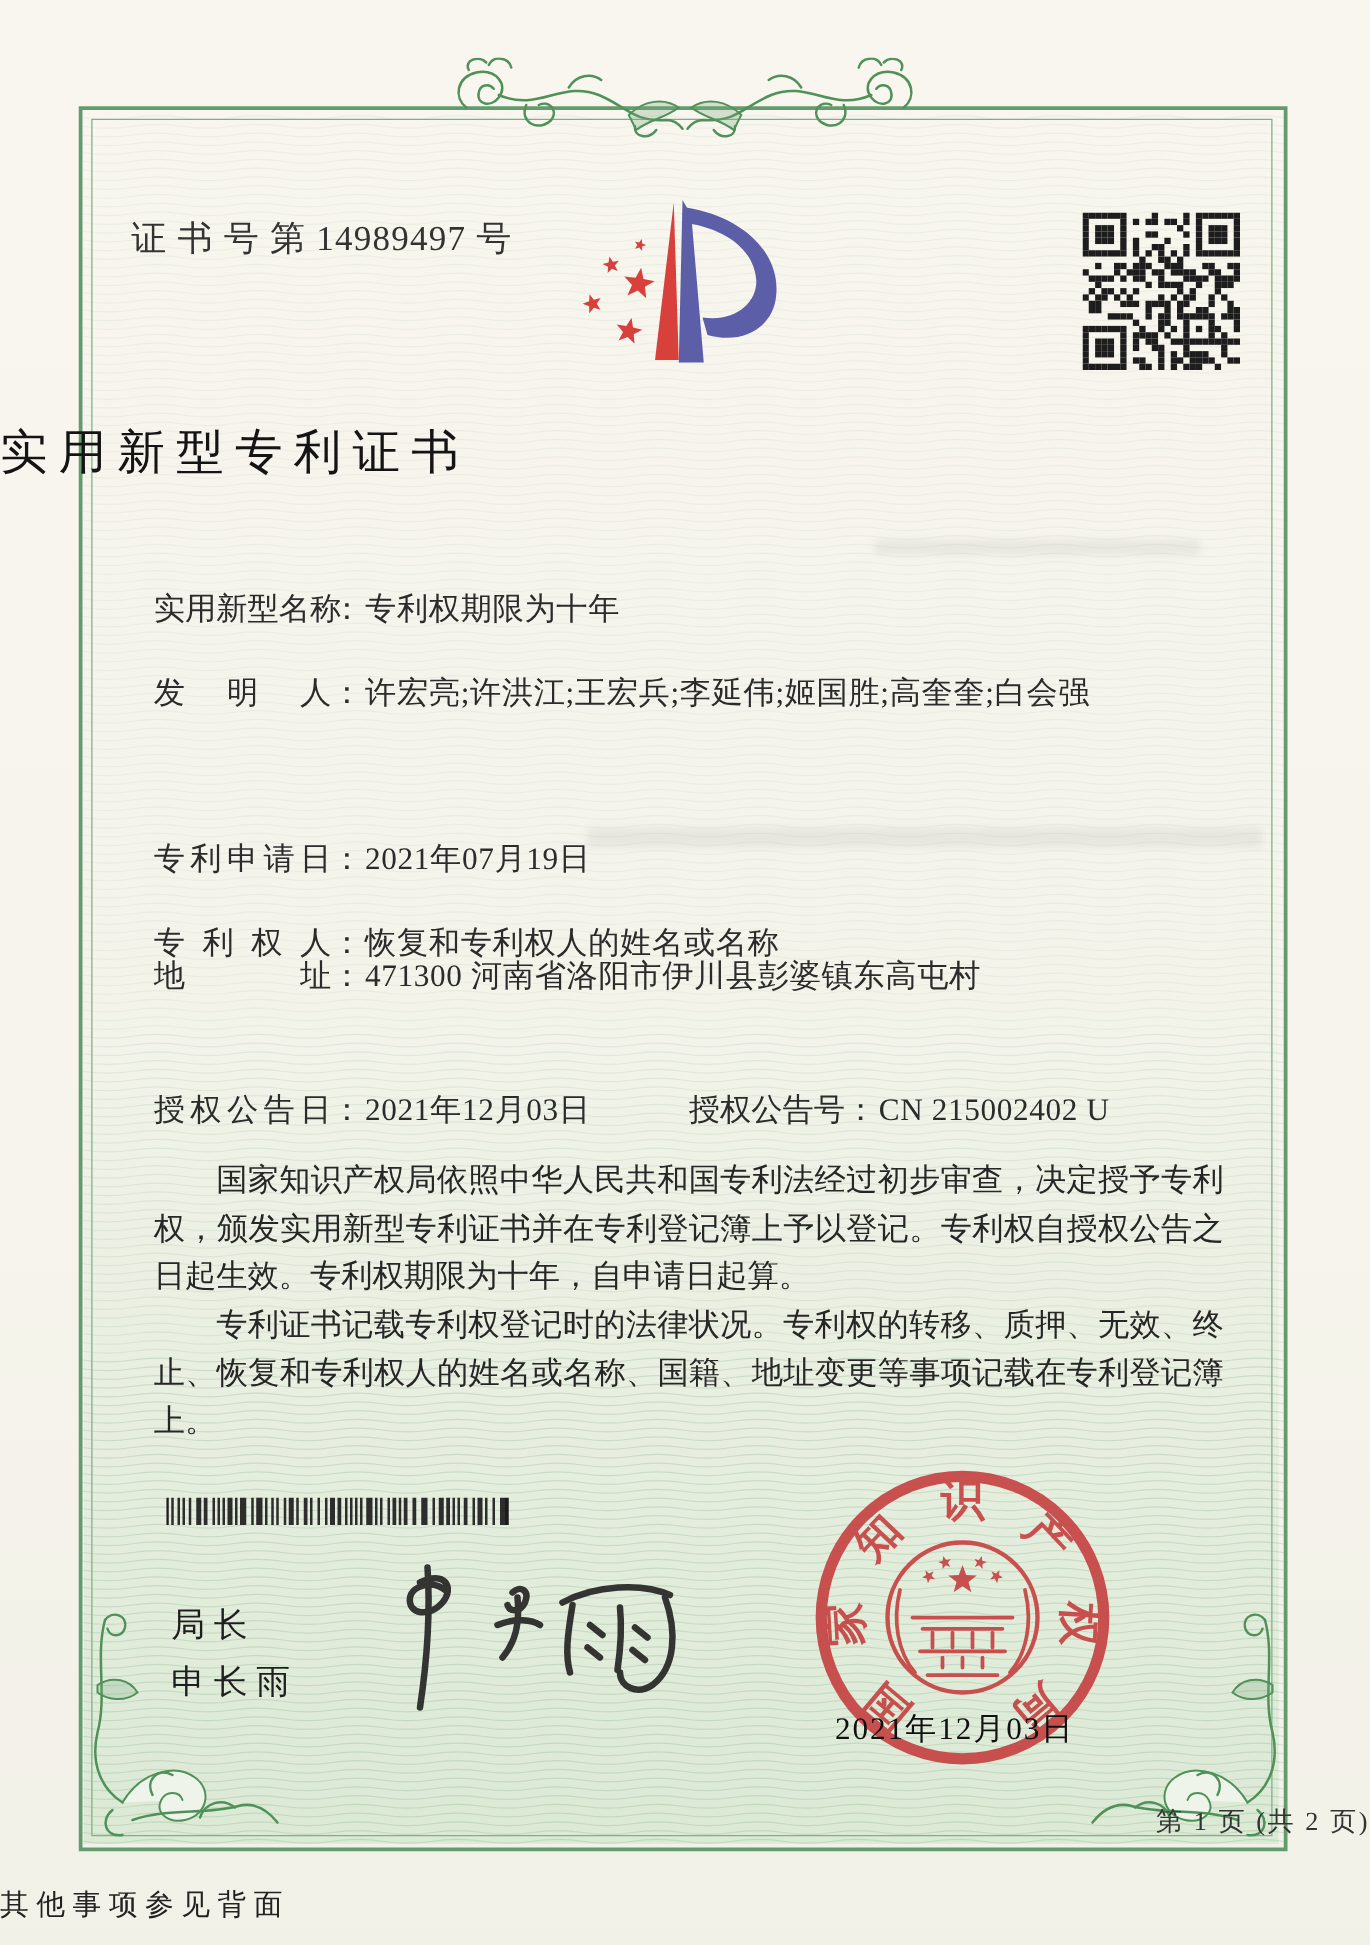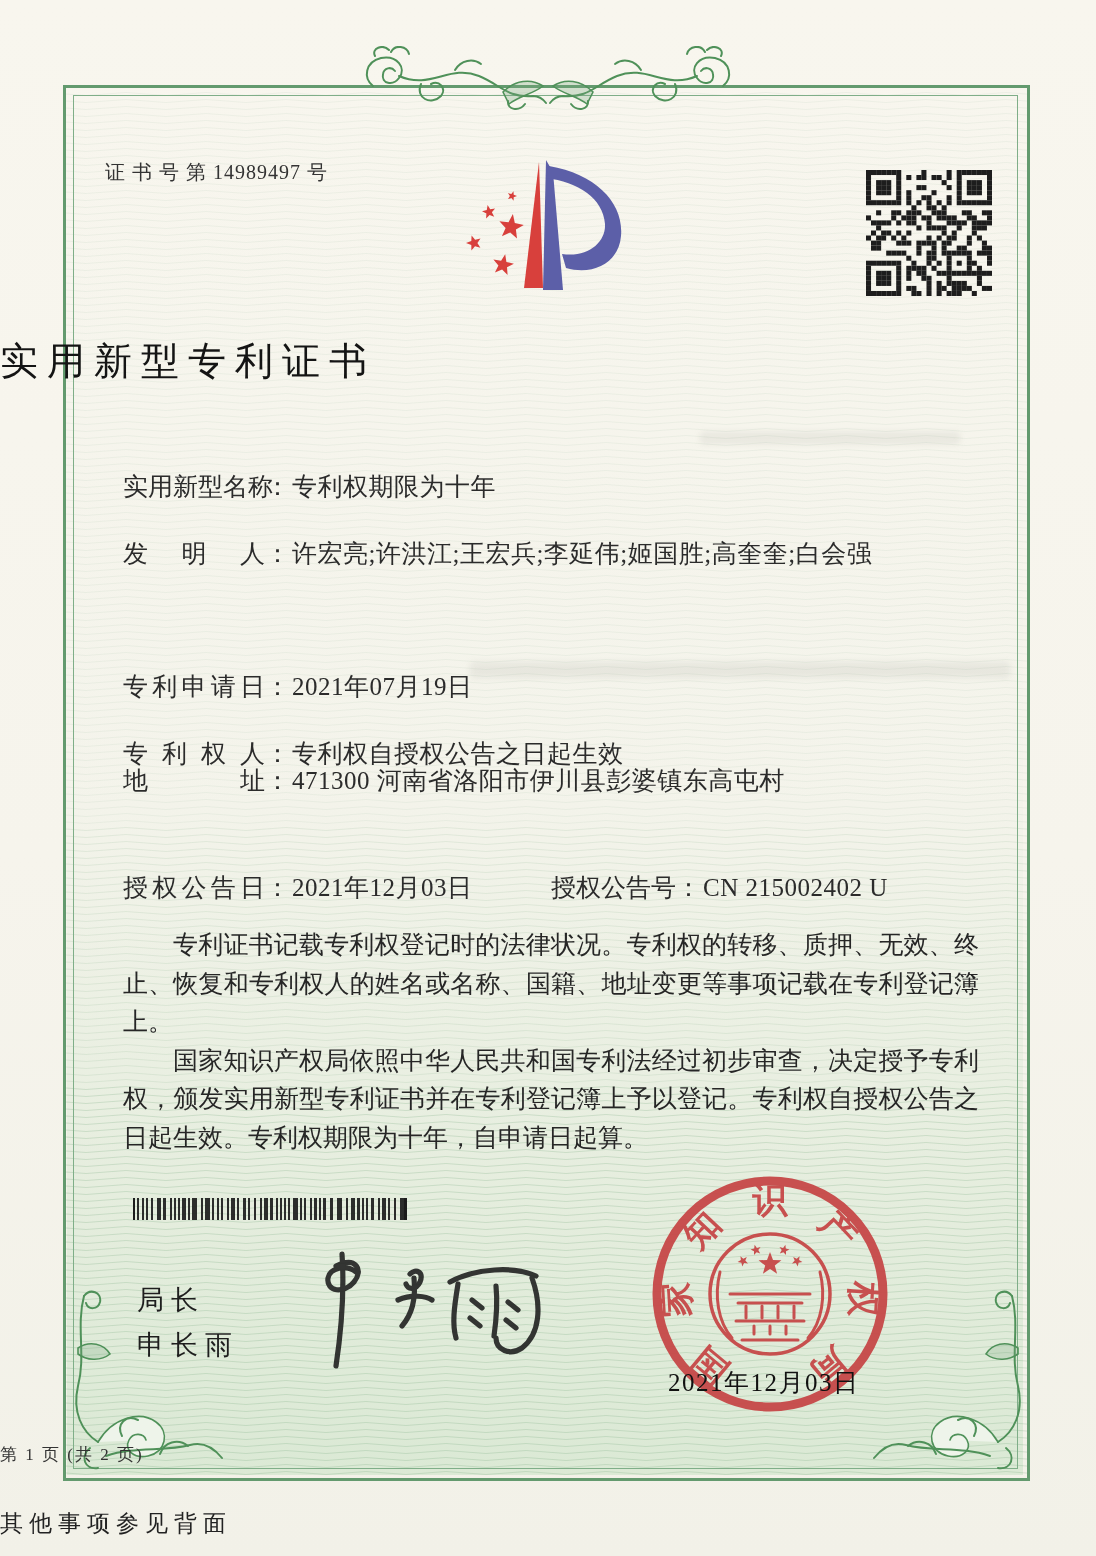--- a/index.html
+++ b/index.html
@@ -7,42 +7,42 @@
     background:linear-gradient(180deg,#f8f6ee 0%,#f6f4ec 55%,#f2f1e8 100%);
     font-family:"Liberation Serif","DejaVu Serif",serif;color:#2b2b2b;}
   .tint{position:absolute;left:67px;top:89px;width:956px;height:1386px;
     background:linear-gradient(180deg,rgba(234,241,229,0) 0%,rgba(234,241,229,.18) 50%,
     rgba(222,235,216,.55) 74%,rgba(213,231,208,.8) 100%);}
   .waves{position:absolute;left:66px;top:88px;}
   .frame{position:absolute;left:63px;top:85px;width:961px;height:1390px;border:3.5px solid #639a6e;}
   .frame-inner{position:absolute;left:73px;top:95px;width:943px;height:1372px;border:1.5px solid #7fae88;}
   .ghost{position:absolute;background:rgba(140,140,128,.12);filter:blur(3px);border-radius:4px;}
   .orn{position:absolute;}
-  .cert-no{position:absolute;left:105px;top:159px;font-size:20px;letter-spacing:1px;color:#333;}
+  .cert-no{position:absolute;left:105px;top:172px;font-size:28px;letter-spacing:1px;color:#333;}
   .logo{position:absolute;left:442px;top:148px;}
   .qr{position:absolute;left:866px;top:170px;}
   .title{position:absolute;left:0;right:0;top:336px;margin:0;text-align:left;
     font-size:38px;font-weight:400;letter-spacing:9px;color:#141414;}
   .field{position:absolute;left:123px;font-size:25px;white-space:nowrap;}
   .flabel{display:inline-block;width:142px;text-align:justify;text-align-last:justify;}
   .colon{display:inline-block;margin-right:2px;}
   .fvalue{letter-spacing:.5px;}
   .pair2{position:absolute;left:428px;top:0;white-space:nowrap;}
   .paras{position:absolute;left:123px;top:926px;width:856px;font-size:25px;line-height:38.6px;
     text-align:justify;color:#262626;}
   .paras p{margin:0;text-indent:2em;}
   .barcode{position:absolute;left:133px;top:1198px;}
   .director-title{position:absolute;left:137px;top:1282px;font-size:27px;letter-spacing:7px;color:#1e1e1e;
     font-family:Liberation Mono, monospace;}
   .director-name{position:absolute;left:137px;top:1327px;font-size:27px;letter-spacing:7px;color:#1e1e1e;
     font-family:"Liberation Sans","DejaVu Sans",sans-serif;}
   .sig{position:absolute;left:298px;top:1248px;}
   .seal{position:absolute;left:646px;top:1170px;opacity:.93;}
   .seal-date{position:absolute;left:668px;top:1366px;font-size:25px;letter-spacing:1.5px;color:#111;z-index:5;}
-  .page-num{position:absolute;left:0;right:0;top:1443px;text-align:left;font-size:17px;letter-spacing:2px;color:#333;}
+  .page-num{position:absolute;left:0;right:0;top:1443px;text-align:right;font-size:21px;letter-spacing:2px;color:#333;}
   .back-note{position:absolute;left:0;right:0;top:1508px;font-size:23px;letter-spacing:6px;color:#222;}
 </style>
 </head>
 <body>
 
 <div class="page">
 
   <div class="tint"></div>
   <svg id="waves" class="waves" width="964" height="1388">
       <path d="M0 6 q20 3 40 0 t40 0 t40 0 t40 0 t40 0 t40 0 t40 0 t40 0 t40 0 t40 0 t40 0 t40 0 t40 0 t40 0 t40 0 t40 0 t40 0 t40 0 t40 0 t40 0 t40 0 t40 0 t40 0 t40 0 t40 0" fill="none" stroke="#79a981" stroke-width="1" opacity="0.09"></path>
@@ -624,35 +624,35 @@
   <div class="field" style="top:470px;">
     <span class="flabel">实用新型名称</span><span class="colon">：</span><span class="fvalue">专利权期限为十年</span>
   </div>
   <div class="field" style="top:537px;">
     <span class="flabel">发明人</span><span class="colon">：</span><span class="fvalue">许宏亮;许洪江;王宏兵;李延伟;姬国胜;高奎奎;白会强</span>
   </div>
   <div class="field" style="top:670px;">
     <span class="flabel">专利申请日</span><span class="colon">：</span><span class="fvalue">2021年07月19日</span>
   </div>
   <div class="field" style="top:737px;">
-    <span class="flabel">专利权人</span><span class="colon">：</span><span class="fvalue">专利权自授权公告之日起生效</span>
+    <span class="flabel">专利权人</span><span class="colon">：</span><span class="fvalue">恢复和专利权人的姓名或名称</span>
   </div>
   <div class="field" style="top:764px;">
     <span class="flabel">地址</span><span class="colon">：</span><span class="fvalue">471300 河南省洛阳市伊川县彭婆镇东高屯村</span>
   </div>
   <div class="field" style="top:871px;">
     <span class="flabel">授权公告日</span><span class="colon">：</span><span class="fvalue">2021年12月03日</span>
     <span class="pair2">
       <span>授权公告号</span><span class="colon">：</span><span class="fvalue">CN 215002402 U</span>
     </span>
   </div>
 
   <div class="paras">
+    <p>国家知识产权局依照中华人民共和国专利法经过初步审查，决定授予专利权，颁发实用新型专利证书并在专利登记簿上予以登记。专利权自授权公告之日起生效。专利权期限为十年，自申请日起算。</p>
     <p>专利证书记载专利权登记时的法律状况。专利权的转移、质押、无效、终止、恢复和专利权人的姓名或名称、国籍、地址变更等事项记载在专利登记簿上。</p>
-    <p>国家知识产权局依照中华人民共和国专利法经过初步审查，决定授予专利权，颁发实用新型专利证书并在专利登记簿上予以登记。专利权自授权公告之日起生效。专利权期限为十年，自申请日起算。</p>
   </div>
 
   <svg id="barcode" class="barcode" width="276" height="22" viewBox="0 0 276 22">
       <rect x="0" y="0" width="2" height="22" fill="#1c1c1c"></rect>
       <rect x="4" y="0" width="2" height="22" fill="#1c1c1c" opacity=".92"></rect>
       <rect x="9" y="0" width="2" height="22" fill="#1c1c1c" opacity=".92"></rect>
       <rect x="13" y="0" width="2" height="22" fill="#1c1c1c" opacity=".92"></rect>
       <rect x="18" y="0" width="2" height="22" fill="#1c1c1c" opacity=".92"></rect>
       <rect x="24" y="0" width="4" height="22" fill="#1c1c1c" opacity=".92"></rect>
       <rect x="30" y="0" width="3" height="22" fill="#1c1c1c" opacity=".92"></rect>

